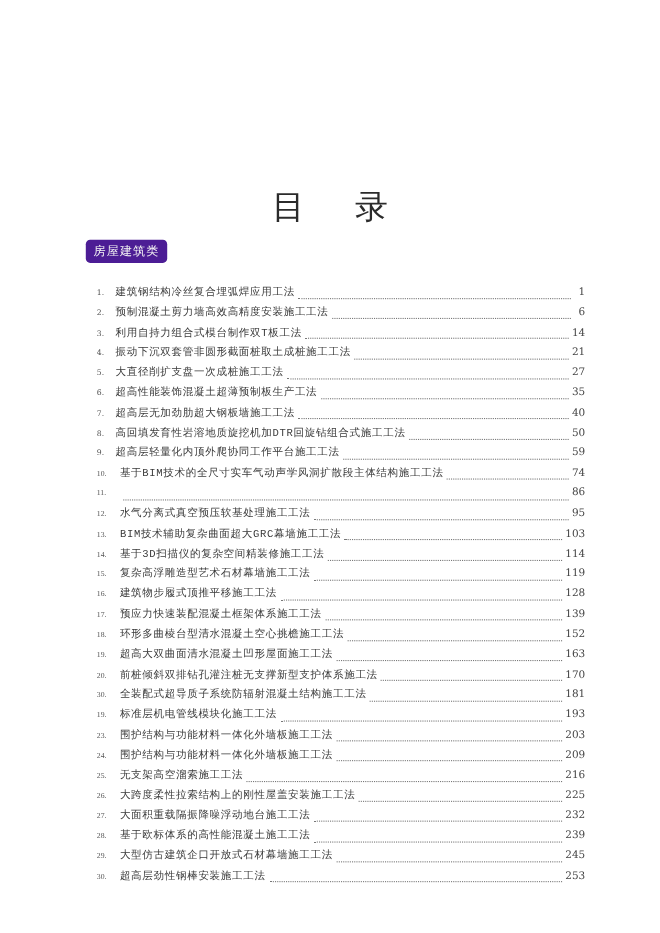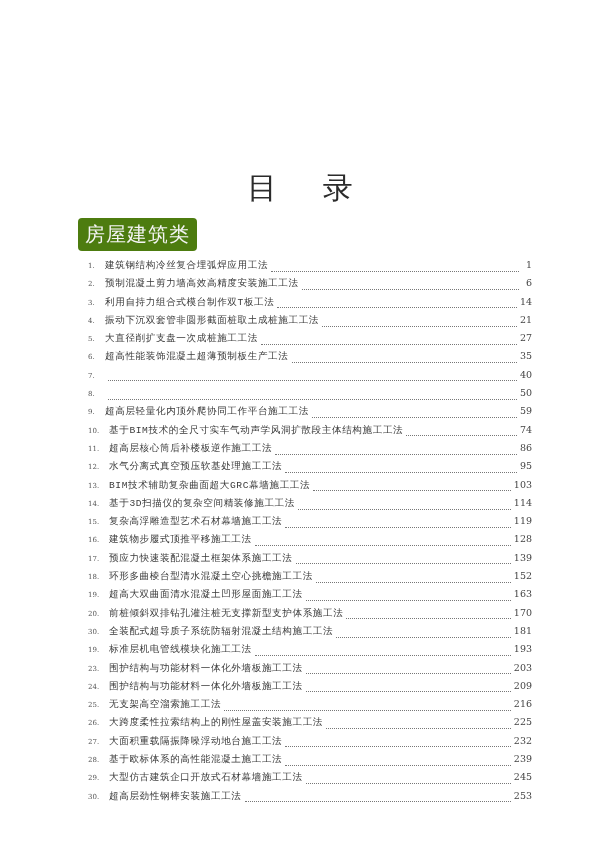--- a/index.html
+++ b/index.html
@@ -8,36 +8,36 @@
     font-family: "DejaVu Serif", "Liberation Serif", serif;
     color: #333; position: relative; overflow: hidden;
   }
   .page-title {
     position: absolute; top: 148px; left: 0; width: 600px;
     text-align: center; font-size: 30px; letter-spacing: 18px;
     color: #2b2b2b; font-weight: normal; padding-left: 18px; box-sizing: border-box;
   }
   .section-label {
     position: absolute; top: 218px; left: 78px;
-    background: #4d7c0f; color: #f4f4f4; font-size: 20px;
+    background: #4c1d95; color: #f4f4f4; font-size: 11px;
     padding: 3px 7px 3px 7px; border-radius: 4px;
     font-family: "DejaVu Sans", "Liberation Sans", sans-serif;
     letter-spacing: 1px;
   }
   .toc {
     position: absolute; top: 259px; left: 88px; width: 444px;
     margin: 0; padding: 0; list-style: none;
   }
   .toc-item {
     display: flex; align-items: baseline; height: 18.3px;
     font-size: 9.6px; color: #3a3a3a; white-space: nowrap;
     font-family: "DejaVu Sans", "Liberation Sans", sans-serif;
   }
   .num { width: 17px; flex: none; font-size: 7px; color: #555; font-family: "DejaVu Serif", serif; }
-  .num.wide { width: 21px; }
+  .num.wide { width: 21px; font-family: Liberation Serif, serif; }
   .ttl { flex: none; letter-spacing: 0.6px; font-family: Liberation Mono, monospace; }
   .dots {
     flex: 1 1 auto; overflow: hidden; margin: 0 3px;
     border-bottom: 1.3px dotted #777; height: 0; align-self: center; transform: translateY(3px);
   }
   .pg { flex: none; font-size: 9.5px; font-family: "DejaVu Serif", serif; color: #444; text-align: right; min-width: 10px; }
 </style>
 </head>
 <body>
 
@@ -77,43 +77,44 @@
       <span class="pg">27</span>
     </li>
     <li class="toc-item">
       <span class="num">6.</span>
       <span class="ttl">超高性能装饰混凝土超薄预制板生产工法</span>
       <span class="dots"></span>
       <span class="pg">35</span>
     </li>
     <li class="toc-item">
       <span class="num">7.</span>
+      <span class="ttl">超高层无加劲肋超大钢板墙施工工法</span>
       <span class="dots"></span>
       <span class="pg">40</span>
     </li>
     <li class="toc-item">
       <span class="num">8.</span>
+      <span class="ttl">高回填发育性岩溶地质旋挖机加DTR回旋钻组合式施工工法</span>
       <span class="dots"></span>
       <span class="pg">50</span>
     </li>
     <li class="toc-item">
       <span class="num">9.</span>
       <span class="ttl">超高层轻量化内顶外爬协同工作平台施工工法</span>
       <span class="dots"></span>
       <span class="pg">59</span>
     </li>
     <li class="toc-item">
       <span class="num wide">10.</span>
       <span class="ttl">基于BIM技术的全尺寸实车气动声学风洞扩散段主体结构施工工法</span>
       <span class="dots"></span>
       <span class="pg">74</span>
     </li>
     <li class="toc-item">
       <span class="num wide">11.</span>
-      <span class="ttl">超高层核心筒后补楼板逆作施工工法</span>
       <span class="dots"></span>
       <span class="pg">86</span>
     </li>
     <li class="toc-item">
       <span class="num wide">12.</span>
       <span class="ttl">水气分离式真空预压软基处理施工工法</span>
       <span class="dots"></span>
       <span class="pg">95</span>
     </li>
     <li class="toc-item">

